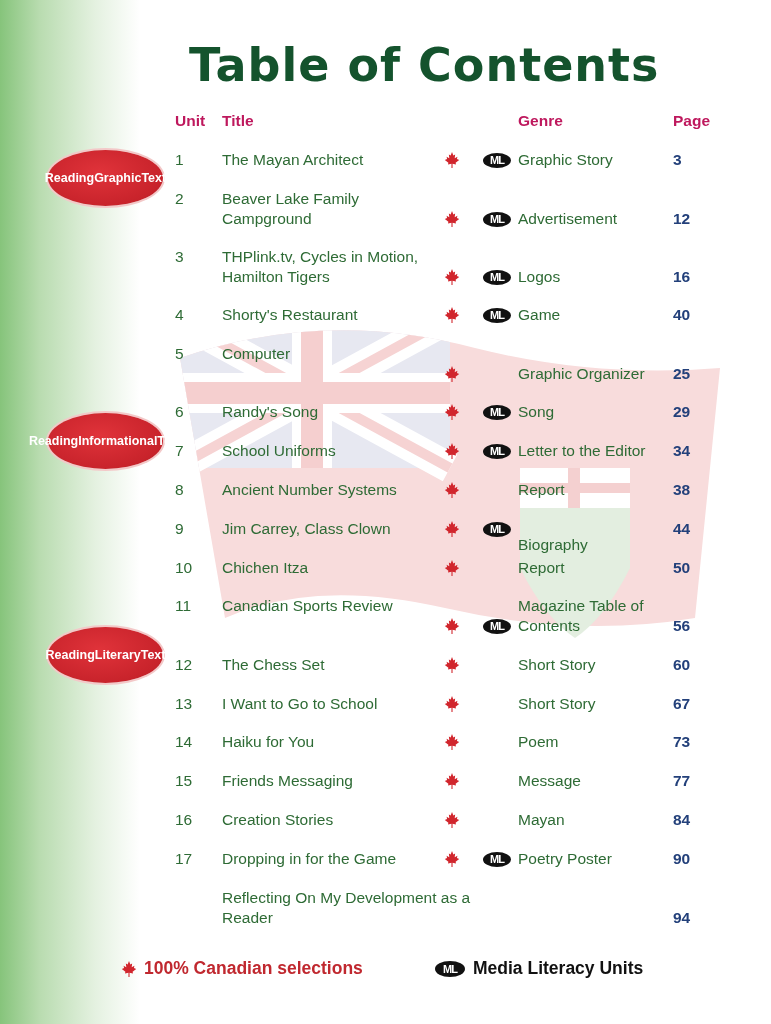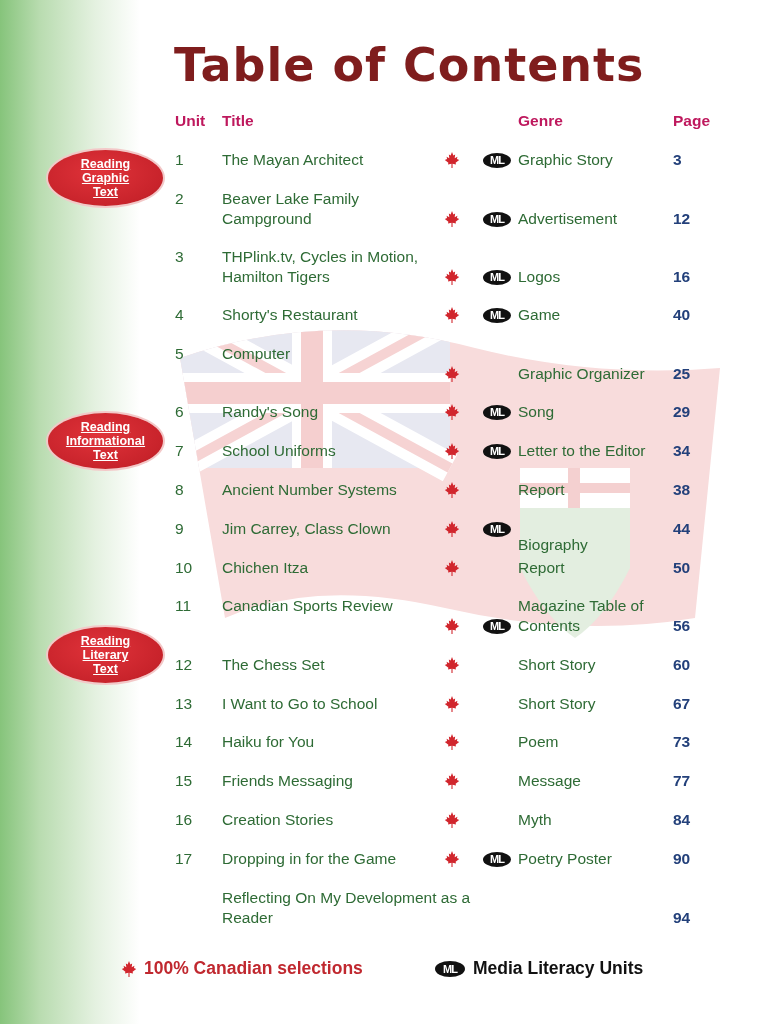--- a/index.html
+++ b/index.html
@@ -11,25 +11,25 @@
     }
     .flag-bg {
       position: absolute;
       left: 175px; top: 318px;
       width: 550px; height: 340px;
       z-index: 0;
       opacity: 1;
     }
     .title {
       position: absolute;
-      left: 174px; top: 38px;
+      left: 189px; top: 38px;
       font-family: "DejaVu Sans", sans-serif;
       font-weight: bold;
       font-size: 46px;
-      color: #7f1d1d;
+      color: #14532d;
       letter-spacing: 1px;
       z-index: 2;
     }
     .hdr {
       position: absolute;
       top: 112px;
       font-size: 15.5px;
       font-weight: bold;
       color: #be185d;
       z-index: 2;
@@ -60,23 +60,22 @@
       position: absolute;
       left: 48px; width: 115px; height: 56px;
       border-radius: 50%;
       background: radial-gradient(ellipse at 45% 40%, #e0333a 0%, #c8232b 70%, #a81c23 100%);
       box-shadow: 0 0 0 2px #f3c8c8;
       color: #fff;
       font-weight: bold;
       font-size: 12.5px;
       line-height: 14px;
       text-align: center;
-      display: flex; flex-direction: column; justify-content: center; align-items: center;
+      display: flex; flex-direction: row; justify-content: center; align-items: center;
       z-index: 2;
-      text-decoration: underline;
     }
     .footer {
       position: absolute; top: 958px; z-index: 2;
       font-size: 17.5px; font-weight: bold;
       display: flex; align-items: center;
     }
     .footer.can { left: 120px; color: #c0282f; }
     .footer.med { left: 435px; color: #111; }
     .footer .ml-f {
       width: 30px; height: 16px; background:#111; border-radius:50%;
@@ -338,21 +337,21 @@
     </div>
     <div class="row" style="top: 810px;">
       <span class="unit">16</span>
       <span class="ttl">
         <span style="display:block">Creation Stories</span>
       </span>
       <svg class="leaf" style="top:1px" viewBox="0 0 20 20">
         <path d="M10 1 L11.5 5 L13.5 4 L13 8 L16 6.5 L15.5 9 L18 10 L14 13 L14.5 15 L10.6 14.3 L10.6 19 L9.4 19 L9.4 14.3 L5.5 15 L6 13 L2 10 L4.5 9 L4 6.5 L7 8 L6.5 4 L8.5 5 Z" fill="#d1262d"></path>
       </svg>
       <span class="genre" style="top:0px">
-        <span style="display:block">Myth</span>
+        <span style="display:block">Mayan</span>
       </span>
       <span class="page" style="top:0px">84</span>
     </div>
     <div class="row" style="top: 849px;">
       <span class="unit">17</span>
       <span class="ttl">
         <span style="display:block">Dropping in for the Game</span>
       </span>
       <svg class="leaf" style="top:1px" viewBox="0 0 20 20">
         <path d="M10 1 L11.5 5 L13.5 4 L13 8 L16 6.5 L15.5 9 L18 10 L14 13 L14.5 15 L10.6 14.3 L10.6 19 L9.4 19 L9.4 14.3 L5.5 15 L6 13 L2 10 L4.5 9 L4 6.5 L7 8 L6.5 4 L8.5 5 Z" fill="#d1262d"></path>

